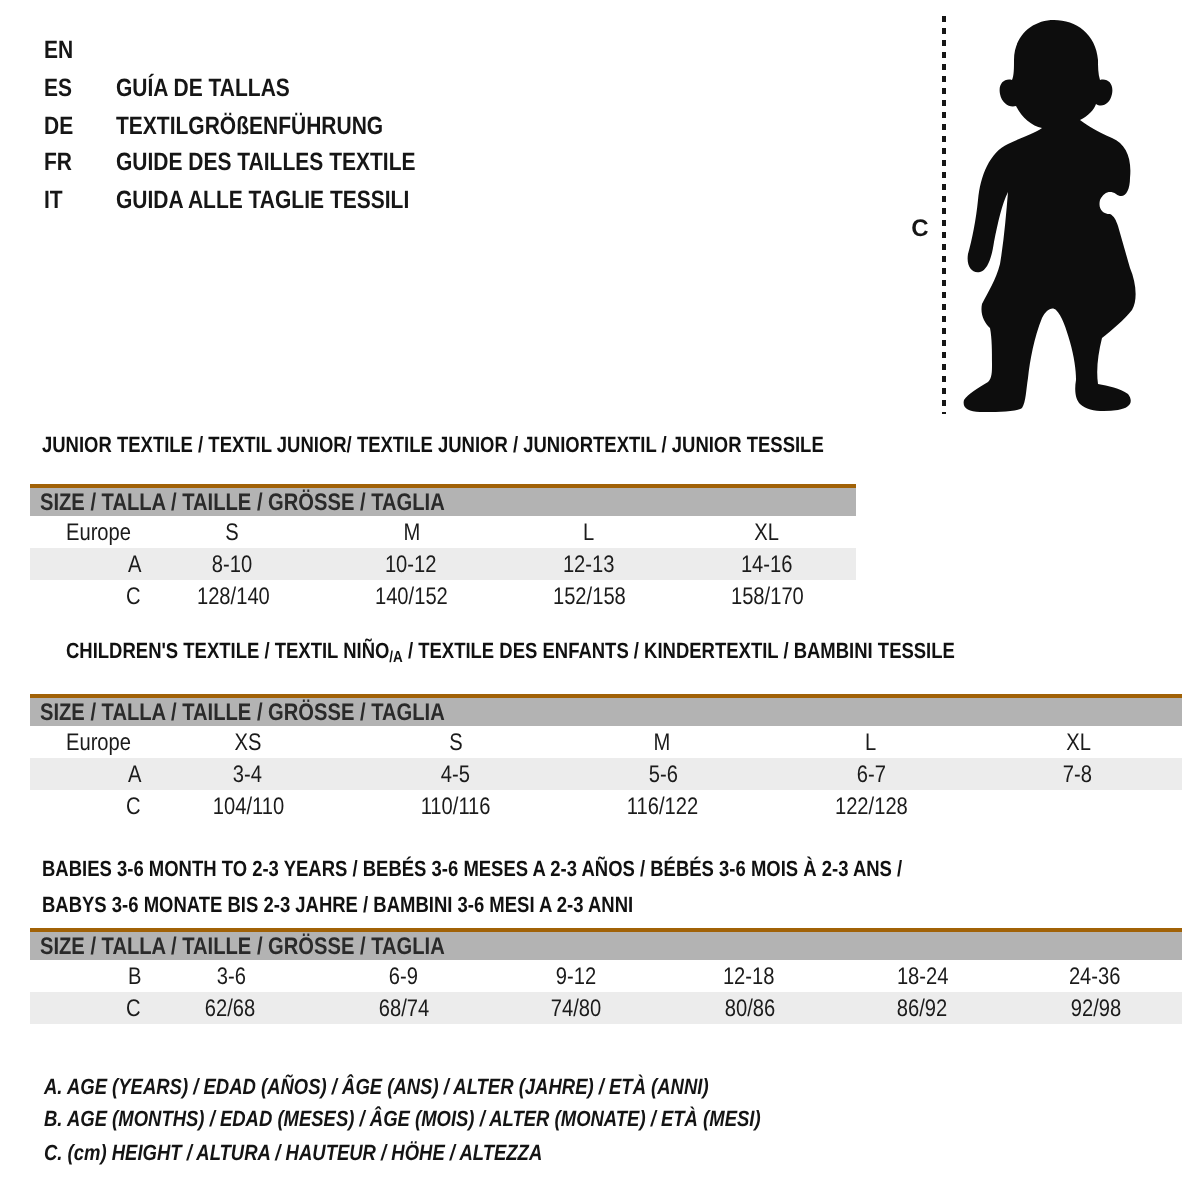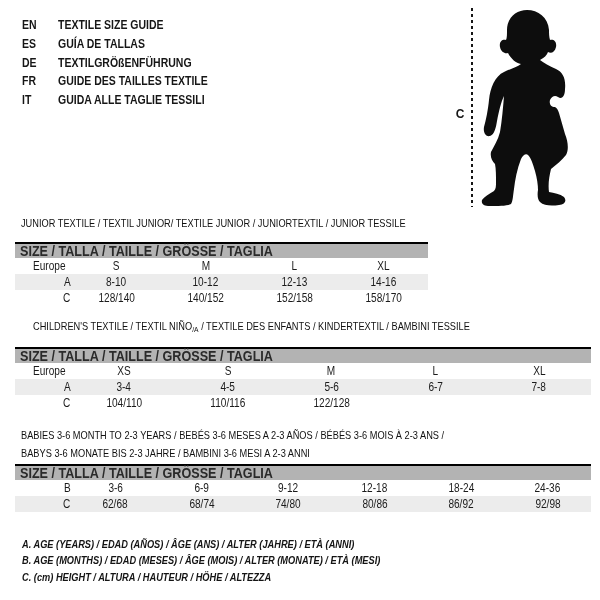--- a/index.html
+++ b/index.html
@@ -20,47 +20,46 @@
 
   
   #measure-line {
     left:471px; top:8px; width:2px; height:199px;
     background:repeating-linear-gradient(to bottom,#161616 0 3px,transparent 3px 6px);
   }
   #measure-label { left:452px; top:107px; width:16px; text-align:center; font-weight:700; font-size:12px; color:#161616; }
   #baby-svg { left:478px; top:8px; }
 
   
-  .sec-title { font-weight:400; font-size:11px; color:#111; line-height:13px; }
+  .sec-title { font-weight:700; font-size:11px; color:#111; line-height:13px; }
   .sub { font-size:8px; vertical-align:-2px; }
 
   
   .sg-table { background:#fff; }
   .sizeband {
-    height:14px; line-height:14px; border-top:2px solid #000000; background:#b3b3b3;
-    padding-left:5px; font-weight:700; font-size:15px; color:#2a2a2a;
+    height:14px; line-height:14px; border-top:2px solid #a16207; background:#b3b3b3;
+    padding-left:5px; font-weight:700; font-size:12px; color:#2a2a2a;
   }
   .trow { display:grid; height:16px; align-items:center; font-size:12px; color:#1b1b1b; }
   .trow.alt { background:#ececec; }
   .tcell { text-align:center; }
   .tcell.lab { text-align:right; padding-left:5px; }
 
   
   #legend { left:22px; top:536px;font-style:italic; }
   .legend-line { height:16.4px; line-height:16.4px; font-weight:700; font-size:11px; color:#141414; }
 </style>
 </head>
 <body>
 
 <div id="canvas">
 
   <div id="langs" class="abs">
     <div class="lang-row">
       <span class="lang-code"><span class="cnd lft">EN</span></span>
-      <span><span class="cnd lft">TEXTILE SIZE GUIDE</span></span>
     </div>
     <div class="lang-row">
       <span class="lang-code"><span class="cnd lft">ES</span></span>
       <span><span class="cnd lft">GUÍA DE TALLAS</span></span>
     </div>
     <div class="lang-row">
       <span class="lang-code"><span class="cnd lft">DE</span></span>
       <span><span class="cnd lft">TEXTILGRÖßENFÜHRUNG</span></span>
     </div>
     <div class="lang-row">
@@ -143,20 +142,21 @@
           <span class="tcell val"><span class="cnd">3-4</span></span>
           <span class="tcell val"><span class="cnd">4-5</span></span>
           <span class="tcell val"><span class="cnd">5-6</span></span>
           <span class="tcell val"><span class="cnd">6-7</span></span>
           <span class="tcell val"><span class="cnd">7-8</span></span>
         </div>
         <div class="trow" style="grid-template-columns: 57px repeat(5, 1fr);">
           <span class="tcell lab"><span class="cnd lft">C</span></span>
           <span class="tcell val"><span class="cnd">104/110</span></span>
           <span class="tcell val"><span class="cnd">110/116</span></span>
+          <span class="tcell val"><span class="cnd">116/122</span></span>
           <span class="tcell val"><span class="cnd">122/128</span></span>
         </div>
       </div>
   </div>
 
   <div class="abs sec-title" style="left:21px; top:427px; line-height:17.5px;">
     <div><span class="cnd lft">BABIES 3-6 MONTH TO 2-3 YEARS / BEBÉS 3-6 MESES A 2-3 AÑOS / BÉBÉS 3-6 MOIS À 2-3 ANS /</span></div>
     <div><span class="cnd lft">BABYS 3-6 MONATE BIS 2-3 JAHRE / BAMBINI 3-6 MESI A 2-3 ANNI</span></div>
   </div>
   <div class="abs sg-table" style="left:15px; top:464px; width:576px;">

